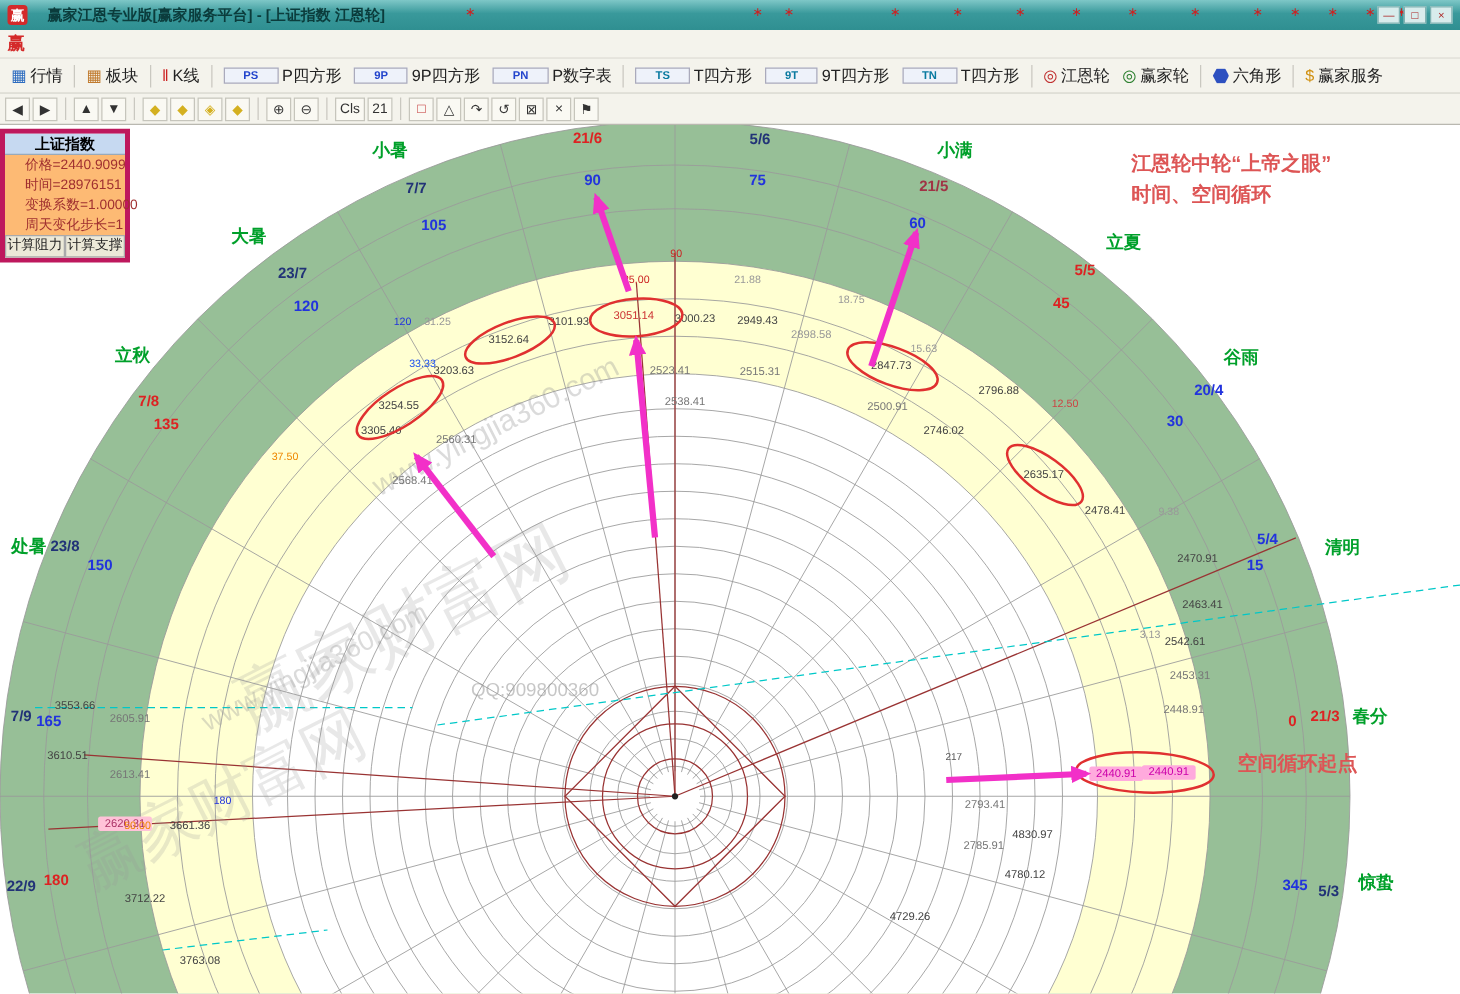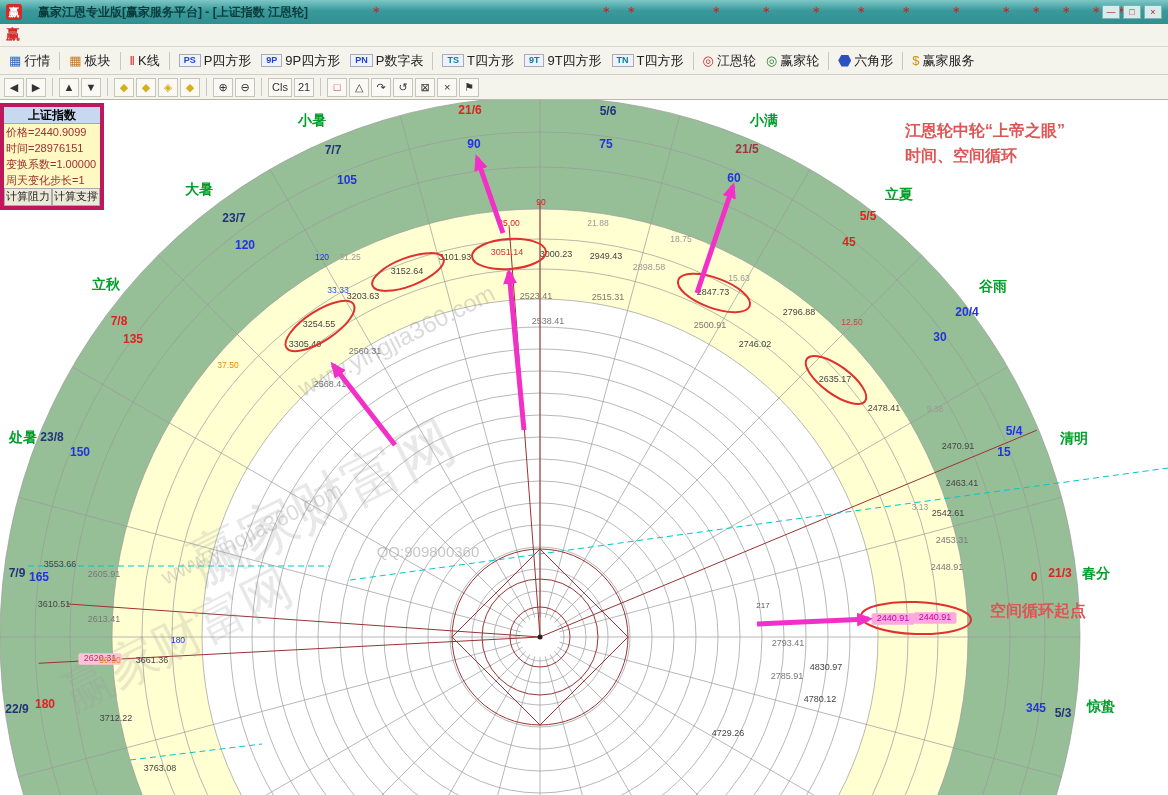--- a/index.html
+++ b/index.html
@@ -18,38 +18,38 @@
   .menubar { height: 23px; background: #f4f3ec; border-bottom: 1px solid #d9d8d0;
              display: flex; align-items: center; padding: 0 6px; }
   .menu-logo { color: #d42a2a; font-weight: bold; font-size: 14px; margin-right: 8px; }
   .menu-item { font-size: 13px; color: #111; padding: 2px 9px; cursor: default; }
   .toolbar { height: 28px; background: #f4f3ec; border-bottom: 1px solid #d0cfc6;
              display: flex; align-items: center; padding: 0 4px; }
   .tb-item { display: inline-flex; align-items: center; gap: 3px; padding: 2px 5px;
              font-size: 13px; color: #222; white-space: nowrap; }
   .tb-ico { font-size: 13px; line-height: 1; }
   .badge { font-size: 9px; font-weight: bold; line-height: 11px; border: 1px solid #aab;
-           background: #eef2fa; padding: 0 4px; }
+           background: #eef2fa; padding: 0 15px; }
   .hexa { width: 13px; height: 12px; display: inline-block;
           clip-path: polygon(25% 0,75% 0,100% 50%,75% 100%,25% 100%,0 50%); }
   .sep { width: 1px; height: 18px; background: #c9c8c0; margin: 0 4px; display: inline-block; flex: none; }
   .drawbar { height: 25px; background: #f4f3ec; border-bottom: 1px solid #b9b8b0;
              display: flex; align-items: center; padding: 0 4px; gap: 2px; }
   .db-btn { min-width: 20px; height: 19px; border: 1px solid #c6c5bc; background: #faf9f3;
             display: inline-flex; align-items: center; justify-content: center;
             font-size: 11px; color: #333; padding: 0 3px; }
   .canvas { position: relative; width: 1168px; height: 695px; background: #fff; overflow: hidden; }
   .canvas svg { position: absolute; left: 0; top: 0; }
   svg text { font-family: "Liberation Sans", sans-serif; }
   .info-panel { position: absolute; left: 0; top: 3px; width: 104px; border: 4px solid #be185d;
                 background: #fff; z-index: 5; }
   .info-header { background: #c6d9f1; color: #000; font-weight: bold; font-size: 12px;
                  text-align: center; height: 17px; line-height: 17px; border-bottom: 1px solid #9ab; }
-  .info-row { background: #fef9c3; color: #a03030; font-size: 11px; height: 16px;
-              line-height: 16px; padding-left: 2px; white-space: nowrap; }
+  .info-row { background: #fdba74; color: #a03030; font-size: 11px; height: 16px;
+              line-height: 16px; padding-left: 16px; white-space: nowrap; }
   .info-buttons { display: flex; }
   .info-btn { flex: 1; background: #ece9d8; border: 1px solid #aaa; font-size: 11px;
               height: 18px; line-height: 15px; text-align: center; cursor: pointer; color: #222; }
 </style>
 </head>
 <body>
 
 <div class="app">
   <div class="titlebar">
     <span class="app-logo">赢</span>

